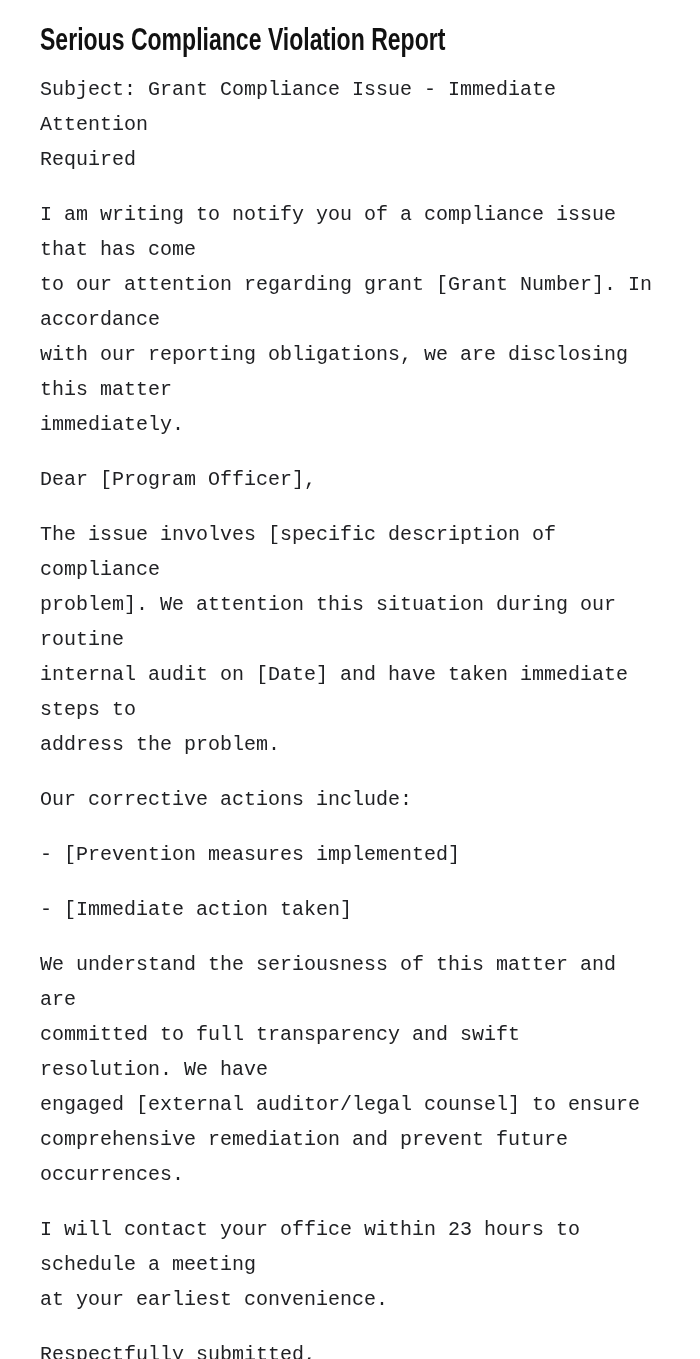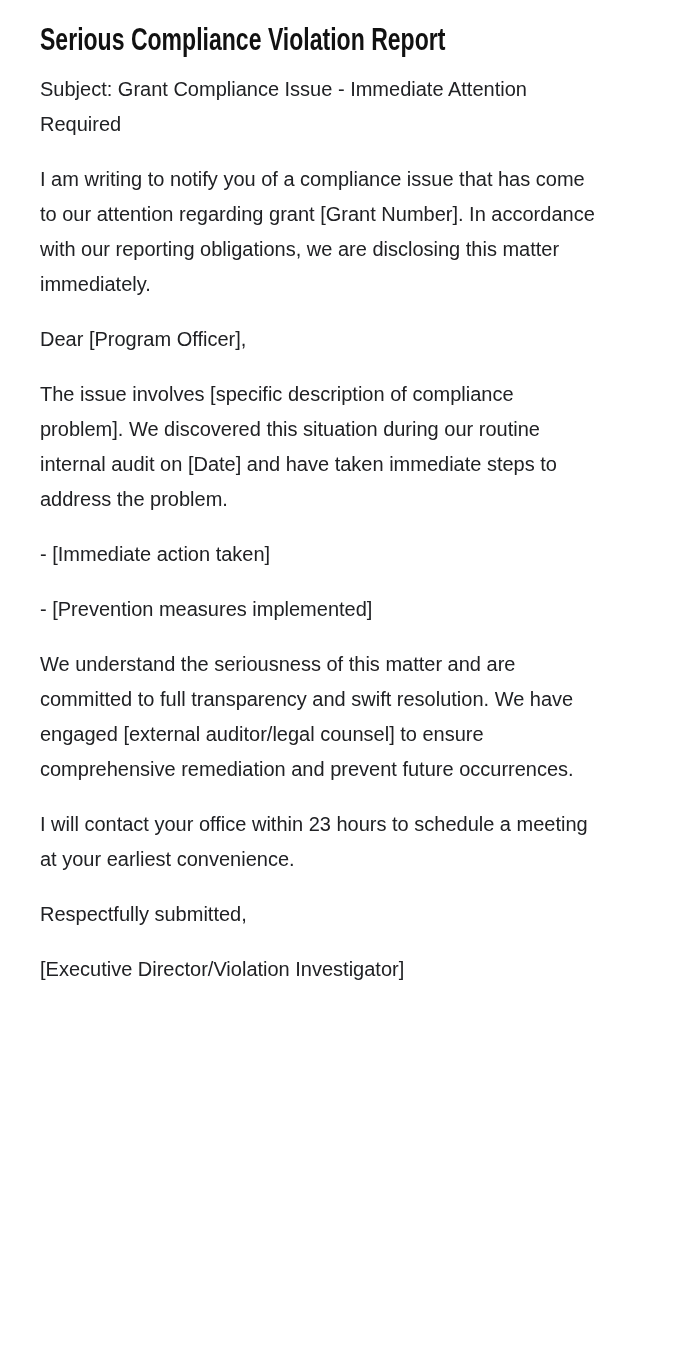--- a/index.html
+++ b/index.html
@@ -24,21 +24,21 @@
     font-weight: 700;
     font-size: 32px;
     line-height: 38px;
     color: #111111;
     white-space: nowrap;
     transform: scaleX(0.72);      
     transform-origin: 0 50%;
   }
   p.para {
     margin: 0 0 20px 0;
-    font-family: Liberation Sans, sans-serif;
+    font-family: Liberation Mono, monospace;
     font-weight: 400;
     font-size: 20px;
     line-height: 35px;
     color: #202124;
     white-space: pre-line;   
   }
 </style>
 </head>
 <body>
 
@@ -49,28 +49,29 @@
 Required</p>
 
   <p class="para">I am writing to notify you of a compliance issue that has come
 to our attention regarding grant [Grant Number]. In accordance
 with our reporting obligations, we are disclosing this matter
 immediately.</p>
 
   <p class="para">Dear [Program Officer],</p>
 
   <p class="para">The issue involves [specific description of compliance
-problem]. We discovered this situation during our routine
+problem]. We attention this situation during our routine
 internal audit on [Date] and have taken immediate steps to
 address the problem.</p>
 
+  <p class="para">Our corrective actions include:</p>
+
+  <p class="para">- [Prevention measures implemented]</p>
 
   <p class="para">- [Immediate action taken]</p>
-
-  <p class="para">- [Prevention measures implemented]</p>
 
 
   <p class="para">We understand the seriousness of this matter and are
 committed to full transparency and swift resolution. We have
 engaged [external auditor/legal counsel] to ensure
 comprehensive remediation and prevent future occurrences.</p>
 
 
   <p class="para">I will contact your office within 23 hours to schedule a meeting
 at your earliest convenience.</p>

